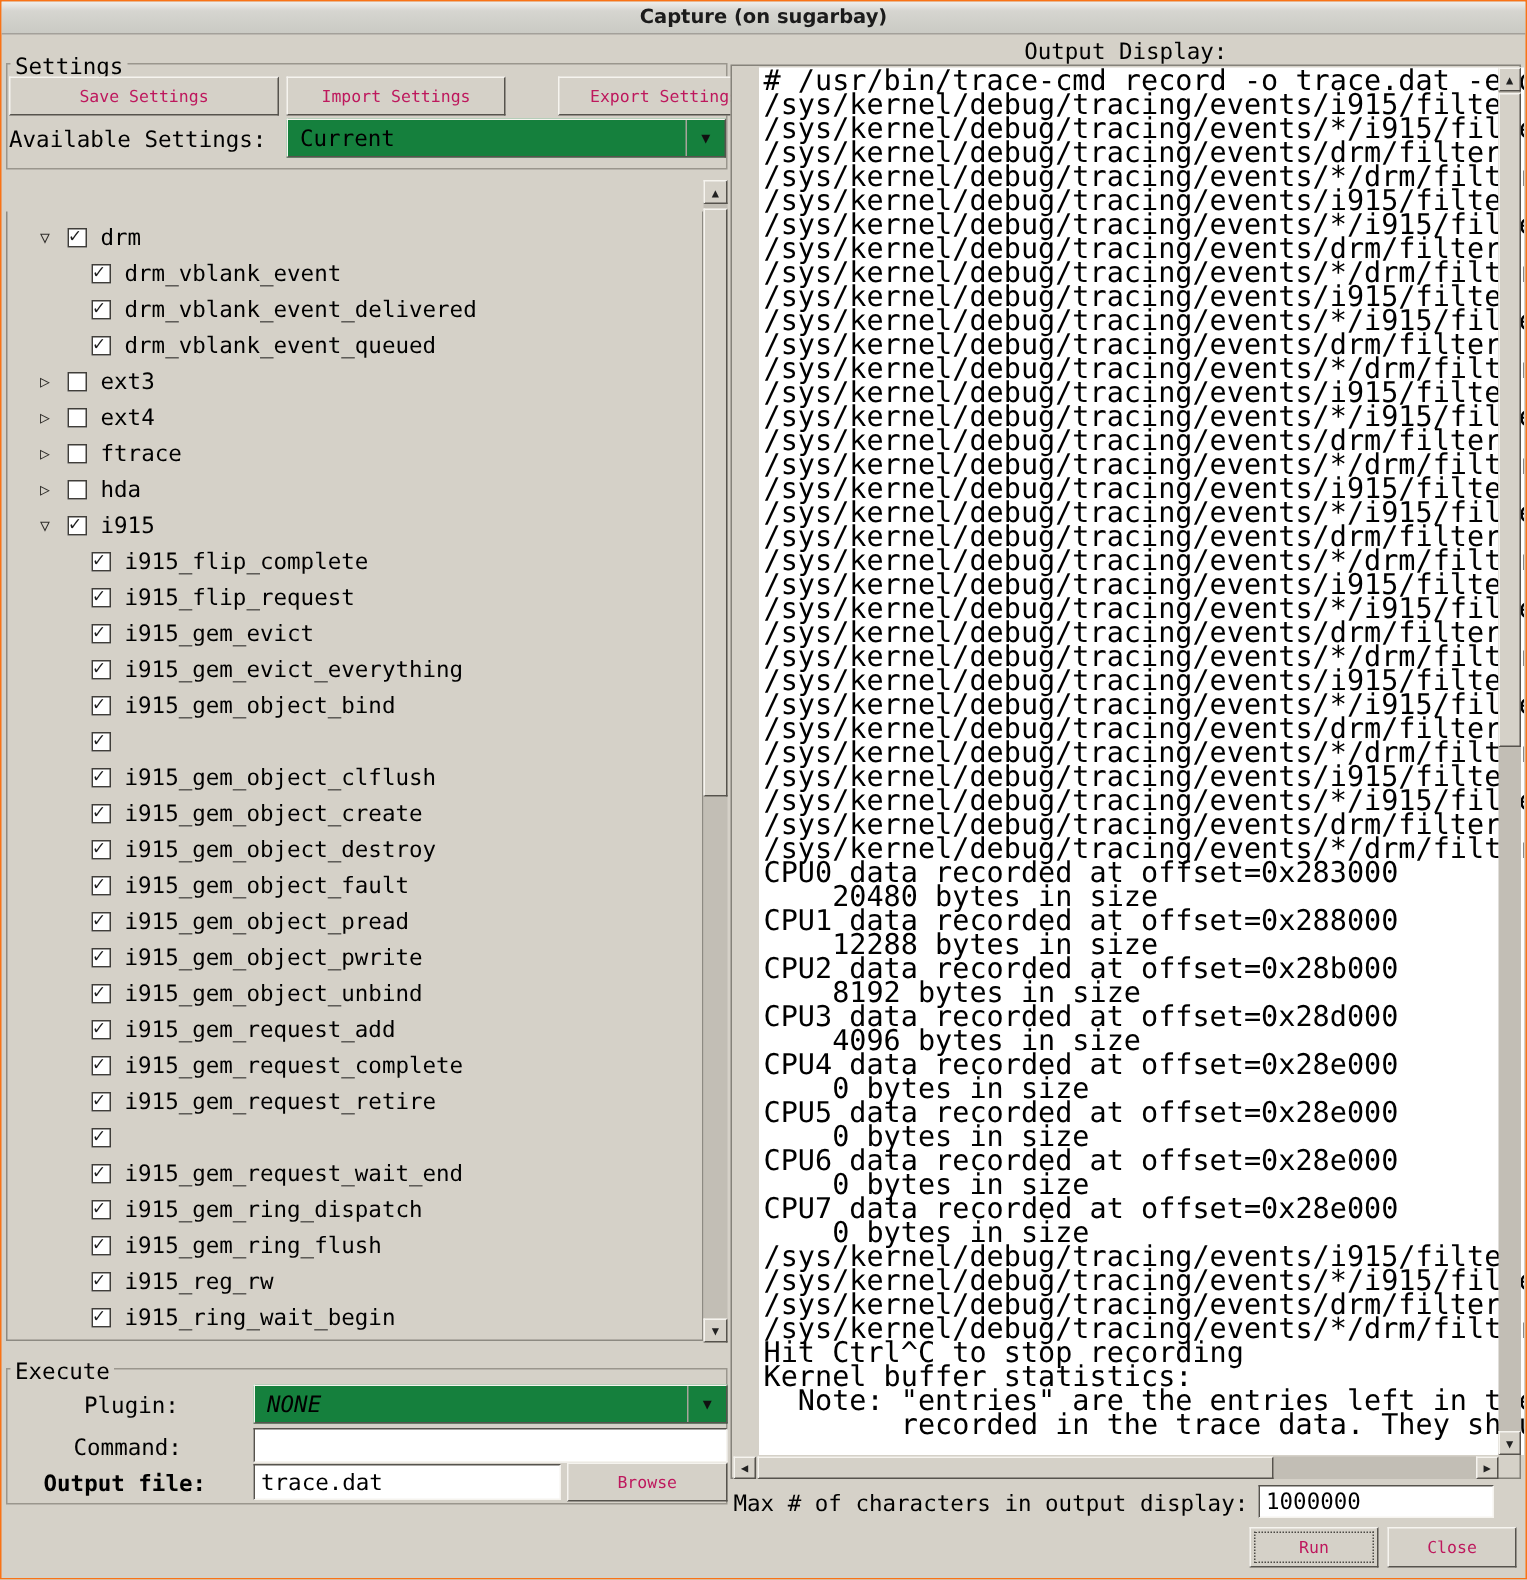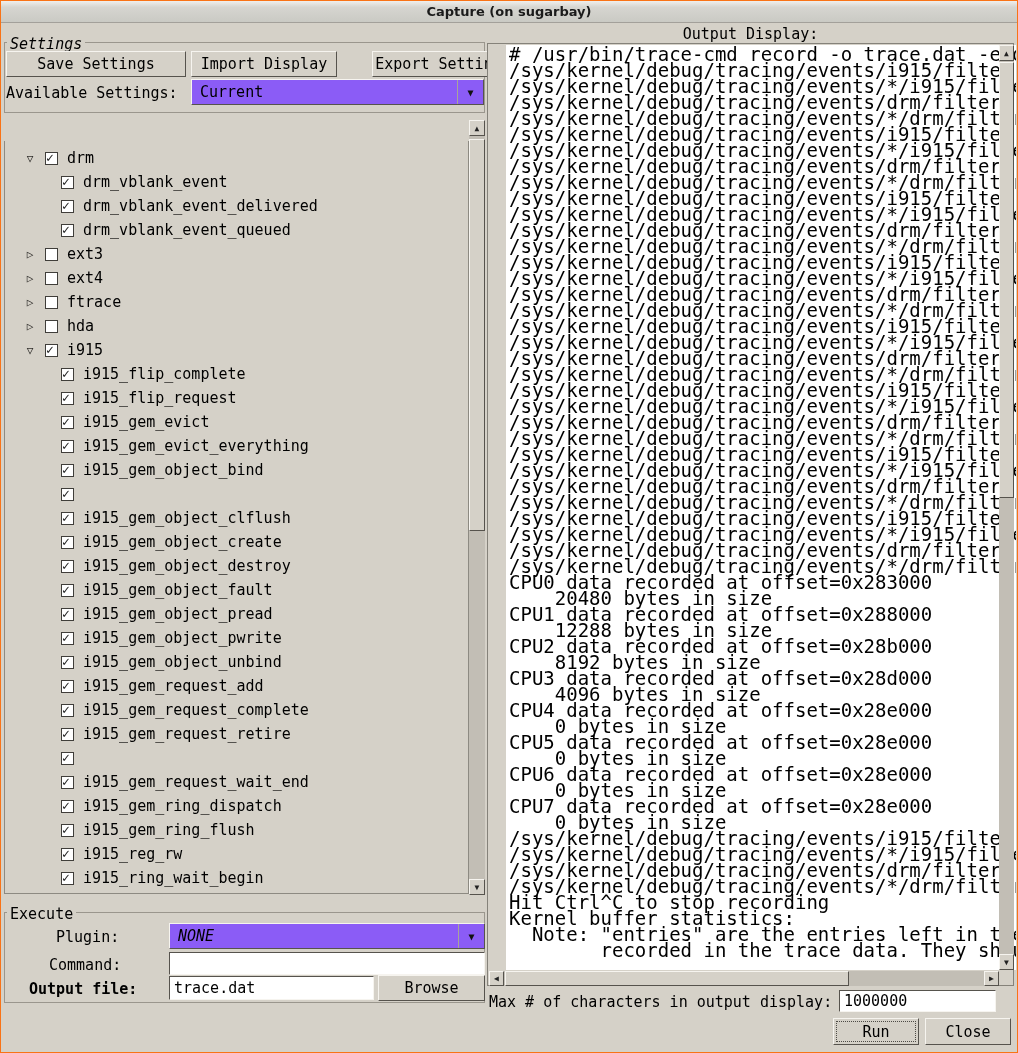--- a/index.html
+++ b/index.html
@@ -12,25 +12,25 @@
   
   .titlebar { position:absolute; left:0; top:0; width:100%; height:22px;
               background:linear-gradient(#f0efec 0%, #d6d5d0 30%, #cacac4 100%);
               border-bottom:1px solid #a3a09a; display:flex; align-items:center; justify-content:center; }
   .titlebar .title { font-family:"DejaVu Sans","Liberation Sans",sans-serif;
               font-weight:bold; font-size:13px; color:#1b1b1b; }
 
   
   .btn { background:#d5d1c8; border:1px solid;
          border-color:#f6f4ef #56534d #56534d #f6f4ef;
-         font-family:inherit; font-size:15px; color:#000000;
+         font-family:inherit; font-size:11px; color:#be185d;
          display:flex; align-items:center; justify-content:center; cursor:default; }
   input.field { background:#fff; border:1px solid; border-color:#56534d #f6f4ef #f6f4ef #56534d;
          font-family:inherit; font-size:15px; color:#000; padding:0 4px; }
-  .combo { position:absolute; background:#8b5cf6; border:1px solid;
+  .combo { position:absolute; background:#15803d; border:1px solid;
            border-color:#f6f4ef #56534d #56534d #f6f4ef;
            font-size:15px; display:flex; align-items:center; padding-left:8px; }
   .combo .arrow-zone { position:absolute; right:0; top:0; bottom:0; width:26px;
            border-left:1px solid #a8a49b; display:flex; align-items:center; justify-content:center; }
   .combo .arrow { font-size:10px; color:#111; }
 
   .frame { position:absolute; border:1px solid #9a968d; }
   .frame-label { position:absolute; background:#d5d1c8; padding:0 3px; font-size:15px; color:#000; }
 
   .label { position:absolute; font-size:15px; color:#000; white-space:pre; }
@@ -69,24 +69,24 @@
 </head>
 <body>
 
 <div class="window">
 
   <div class="titlebar">
     <span class="title">Capture (on sugarbay)</span>
   </div>
 
   <div class="frame" style="left:3px; top:41px; width:481px; height:71px;"></div>
-  <span class="frame-label" style="left:6px; top:34px;font-style:italic;">Settings</span>
+  <span class="frame-label" style="left:6px; top:34px;">Settings</span>
 
   <div class="btn" style="position:absolute; left:5px; top:50px; width:180px; height:26px;">Save Settings</div>
-  <div class="btn" style="position:absolute; left:190px; top:50px; width:146px; height:26px;">Import Display</div>
+  <div class="btn" style="position:absolute; left:190px; top:50px; width:146px; height:26px;">Import Settings</div>
   <div class="btn" style="position:absolute; left:341px; top:50px; width:142px; height:26px;margin-left:30px;">Export Settings</div>
 
   <span class="label" style="left:5px; top:83px;">Available Settings:</span>
   <div class="combo" style="left:190px; top:78px; width:293px; height:26px;">
     <span>Current</span>
     <span class="arrow-zone">
         <span class="arrow">▼</span>
       </span>
   </div>
 

